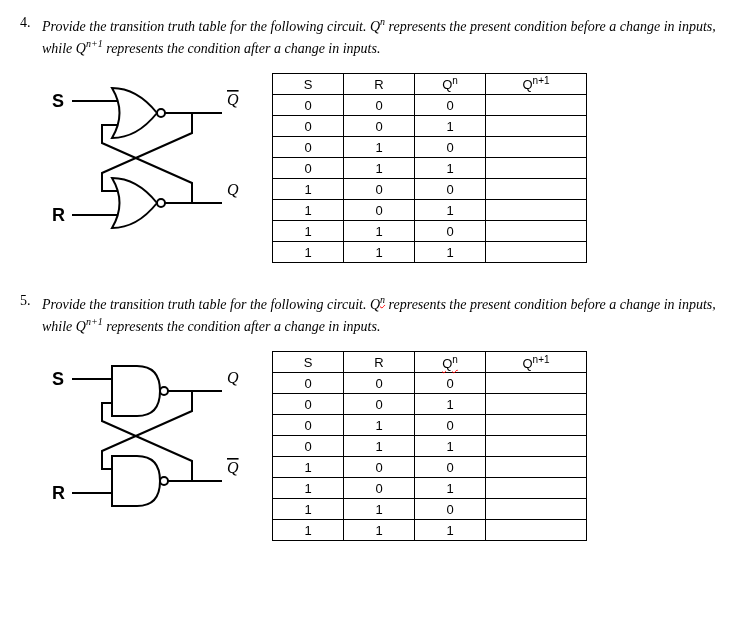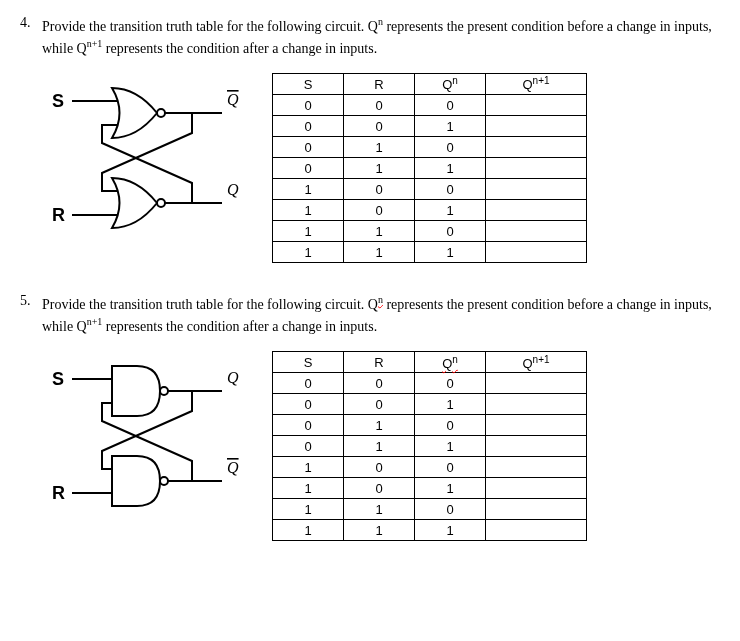--- a/index.html
+++ b/index.html
@@ -19,20 +19,21 @@
       display: flex;
       align-items: flex-start;
       margin-bottom: 15px;
     }
     .prompt-num {
       width: 22px;
       flex-shrink: 0;
     }
     .prompt-text {
       line-height: 1.35;
+      font-style: italic;
     }
     sup { font-size: 10px; }
     .content-row {
       display: flex;
       align-items: flex-start;
       padding-left: 22px;
     }
     .circuit {
       width: 230px;
       flex-shrink: 0;

